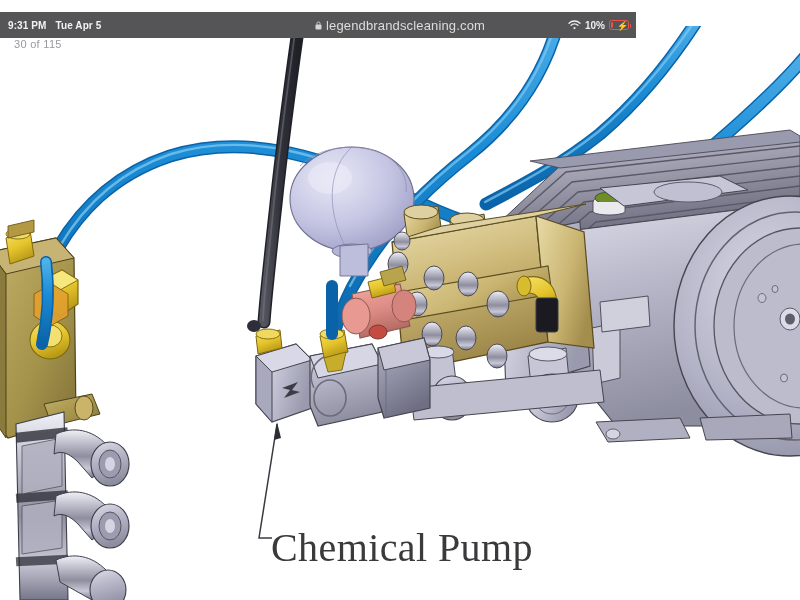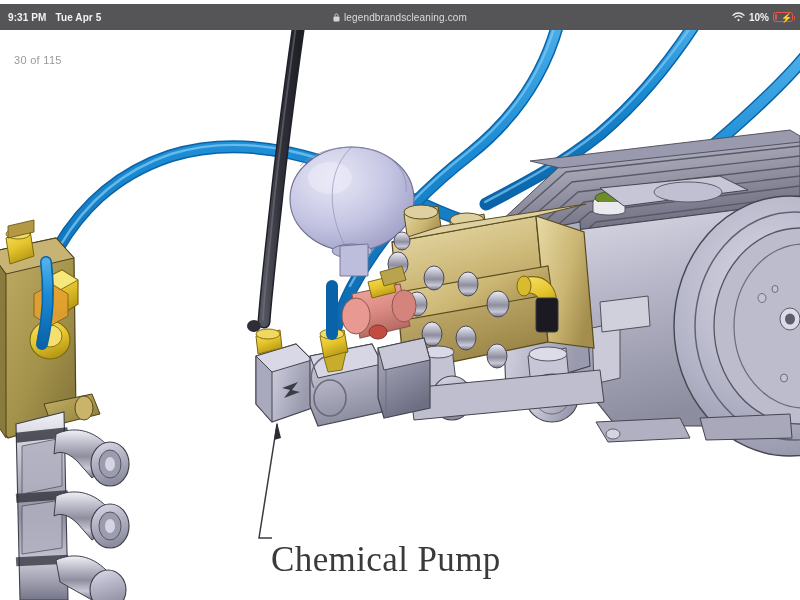--- a/index.html
+++ b/index.html
@@ -15,22 +15,22 @@
     position: relative;
     width: 800px;
     height: 600px;
     overflow: hidden;
     background: #ffffff;
   }
 
   
   #chrome {
     position: absolute;
-    left: 0; top: 4px;
-    width: 800px;
+    left: 0; top: 12px;
+    width: 636px;
     height: 26px;
     background: #555558;
     z-index: 60;
   }
   #status-left {
     position: absolute;
     left: 8px; top: 0;
     height: 26px;
     display: flex;
     align-items: center;
@@ -101,61 +101,60 @@
   }
   #url-inner {
     display: flex;
     align-items: center;
     gap: 4px;
     pointer-events: auto;
   }
   #lock-icon { display: block; }
   #url-text {
     color: #dcdcdc;
-    font-size: 10px;
+    font-size: 13px;
     letter-spacing: 0.15px;
   }
 
   
   #page {
     position: absolute;
     left: 0; top: 26px;
     width: 800px;
     height: 574px;
     background: #ffffff;
     overflow: hidden;
   }
   #page-counter {
     position: absolute;
-    left: 14px; top: 28px;
+    left: 14px; top: 12px;
     font-size: 11px;
     color: #9a9a9e;
     letter-spacing: 0.3px;
     z-index: 40;
   }
 
   #artwork {
     position: absolute;
     left: 0; top: 0;
     width: 800px;
     height: 574px;
   }
   #artwork svg { display: block; }
 
   #caption {
     position: absolute;
     left: 271px;
     top: 498px;
     font-family: "Liberation Serif", serif;
-    font-size: 35px;
+    font-size: 40px;
     color: #3a3a3c;
     letter-spacing: 0.4px;
     white-space: nowrap;
     z-index: 45;
-    margin-top: 16px;
   }
 </style>
 </head>
 <body>
 
 <div id="screen">
 
   <div id="chrome">
 
     <div id="status-left">

